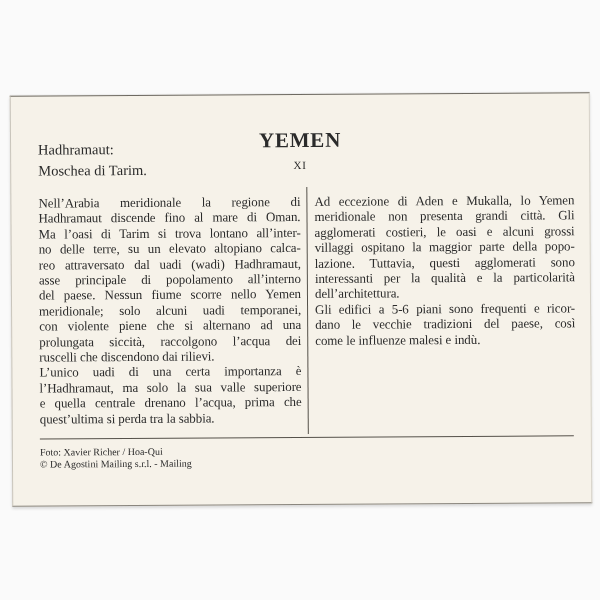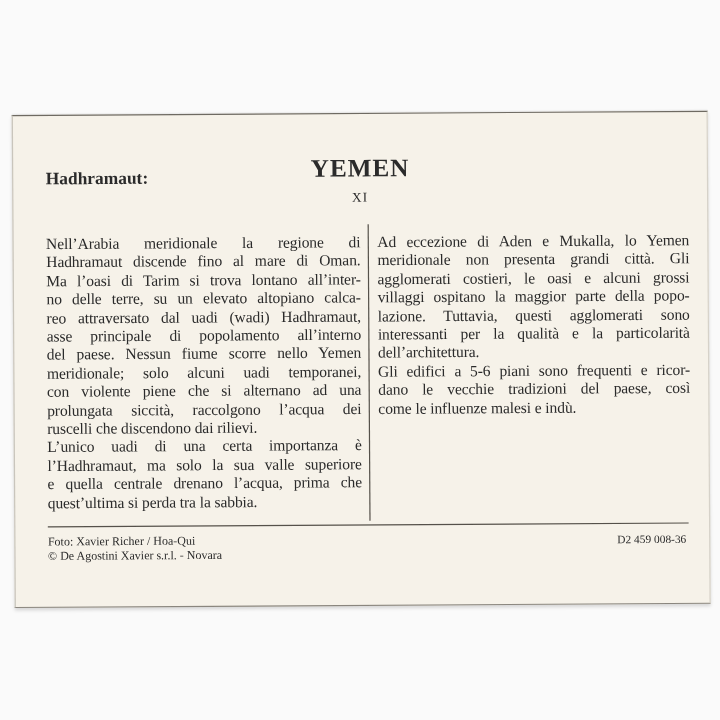--- a/index.html
+++ b/index.html
@@ -49,21 +49,21 @@
     font-size: 11px;
     letter-spacing: 1px;
   }
   .header {
     position: absolute;
     left: 27px;
     top: 43px;
     font-size: 14.5px;
     line-height: 21px;
   }
-  .header .region { font-weight: bold; }
+  .header .region { font-weight: normal; }
   .col {
     position: absolute;
     top: 99px;
     font-size: 13px;
     line-height: 15.4px;
     letter-spacing: -0.1px;
   }
   .col-left  { left: 27px;  width: 262px; }
   .col-right { left: 303px; width: 260px; }
   .line { text-align: left; }
@@ -108,20 +108,21 @@
 
 <div class="page">
   <div class="card">
 
     <div class="title">YEMEN</div>
 
     <div class="series">XI</div>
 
     <div class="header">
       <div class="region">Hadhramaut:</div>
+      <div class="subject">Moschea di Tarim.</div>
     </div>
 
     <div class="col col-left">
         <div class="line just">Nell’Arabia meridionale la regione di</div>
         <div class="line just">Hadhramaut discende fino al mare di Oman.</div>
         <div class="line just">Ma l’oasi di Tarim si trova lontano all’inter-</div>
         <div class="line just">no delle terre, su un elevato altopiano calca-</div>
         <div class="line just">reo attraversato dal uadi (wadi) Hadhramaut,</div>
         <div class="line just">asse principale di popolamento all’interno</div>
         <div class="line just">del paese. Nessun fiume scorre nello Yemen</div>
@@ -147,21 +148,20 @@
         <div class="line">dell’architettura.</div>
         <div class="line just">Gli edifici a 5-6 piani sono frequenti e ricor-</div>
         <div class="line just">dano le vecchie tradizioni del paese, così</div>
         <div class="line">come le influenze malesi e indù.</div>
       </div>
 
     <div class="hrule"></div>
 
     <div class="credits-left">
         <div class="line">Foto: Xavier Richer / Hoa-Qui</div>
-        <div class="line">© De Agostini Xavier s.r.l. - Novara</div>
+        <div class="line">© De Agostini Mailing s.r.l. - Mailing</div>
       </div>
 
     <div class="credits-right">
-        <div class="line">D2 459 008-36</div>
       </div>
 
   </div>
 </div>
 
 </body></html>

